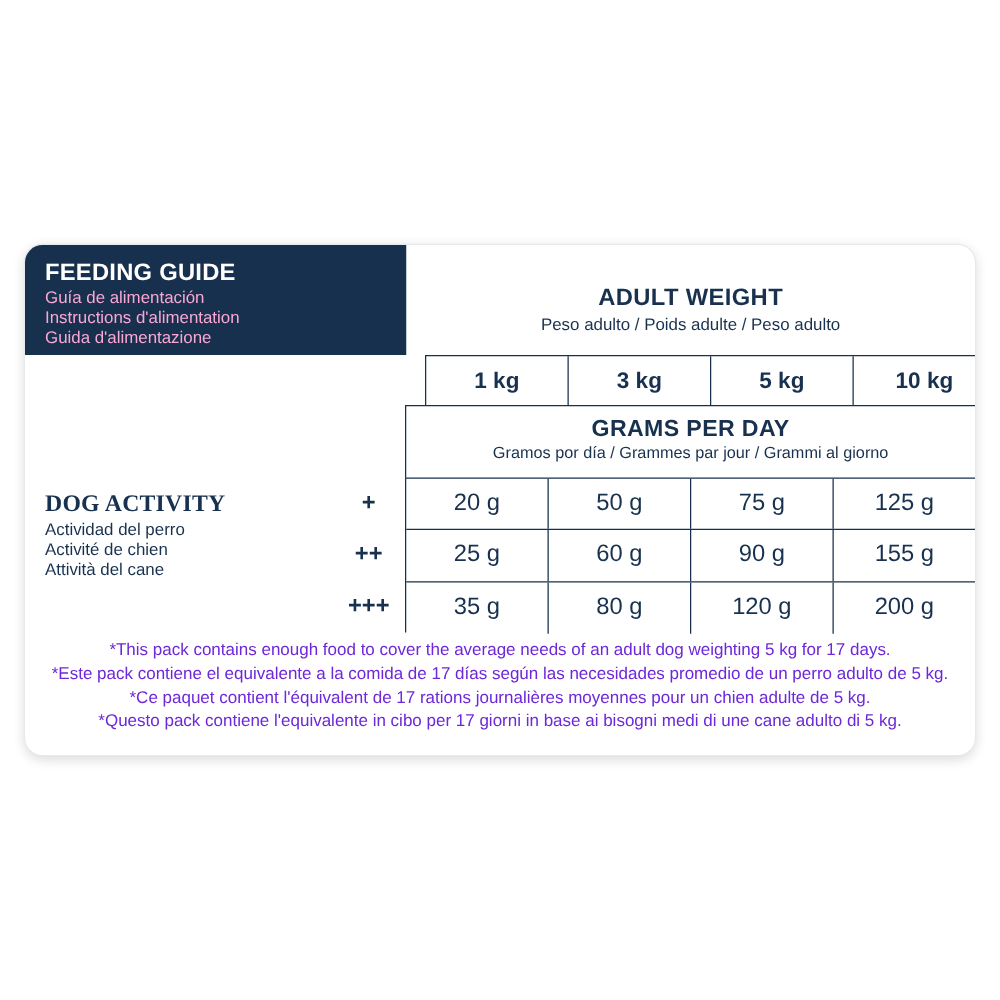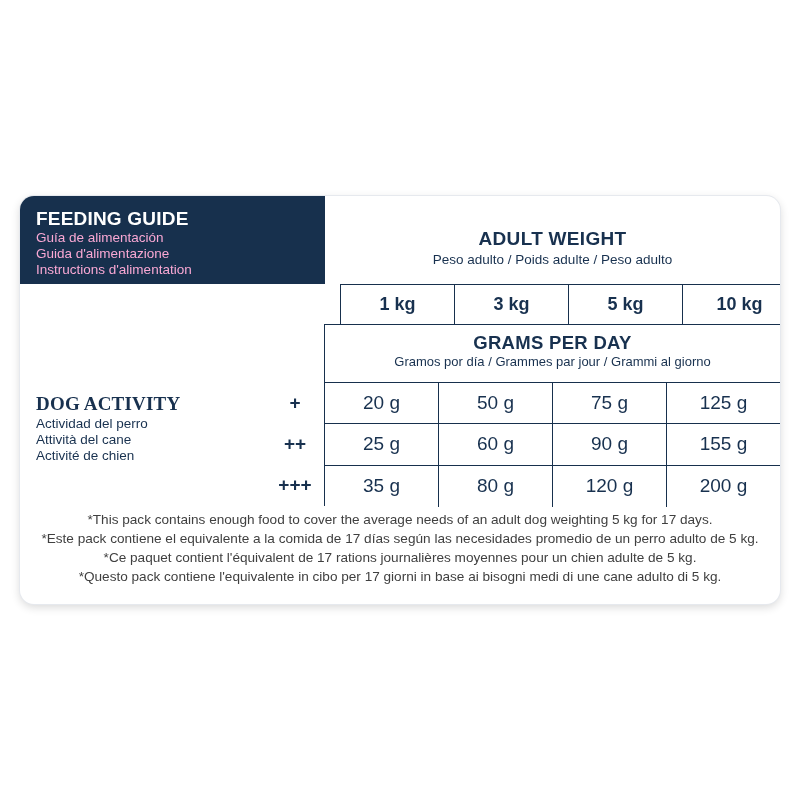--- a/index.html
+++ b/index.html
@@ -190,35 +190,35 @@
   .footnotes {
     position: absolute;
     left: 0;
     top: 314px;
     width: 760px;
     text-align: center;
   }
   .footnote {
     font-size: 13.6px;
     line-height: 19px;
-    color: #404040;
+    color: #6d28d9;
   }
 </style>
 </head>
 <body>
 
 <div class="panel">
 
   <div class="grid">
 
     <div class="header-block">
       <div class="header-title">FEEDING GUIDE</div>
       <div class="header-sub">Guía de alimentación</div>
+      <div class="header-sub">Instructions d'alimentation</div>
       <div class="header-sub">Guida d'alimentazione</div>
-      <div class="header-sub">Instructions d'alimentation</div>
     </div>
 
     <div class="aw-block">
       <div class="aw-title">ADULT WEIGHT</div>
       <div class="aw-sub">Peso adulto / Poids adulte / Peso adulto</div>
     </div>
 
     <div class="weights-row">
       <div class="cell">1 kg</div>
       <div class="cell">3 kg</div>
@@ -227,22 +227,22 @@
     </div>
 
     <div class="gpd-block">
       <div class="gpd-title">GRAMS PER DAY</div>
       <div class="gpd-sub">Gramos por día / Grammes par jour / Grammi al giorno</div>
     </div>
 
     <div class="activity-block">
       <div class="activity-title">DOG ACTIVITY</div>
       <div class="activity-sub">Actividad del perro</div>
+      <div class="activity-sub">Activité de chien</div>
       <div class="activity-sub">Attività del cane</div>
-      <div class="activity-sub">Activité de chien</div>
     </div>
 
     <div class="plus-col">
       <div class="plus-cell">+</div>
       <div class="plus-cell">++</div>
       <div class="plus-cell">+++</div>
     </div>
 
     <div class="data-table">
       <div class="data-row">

